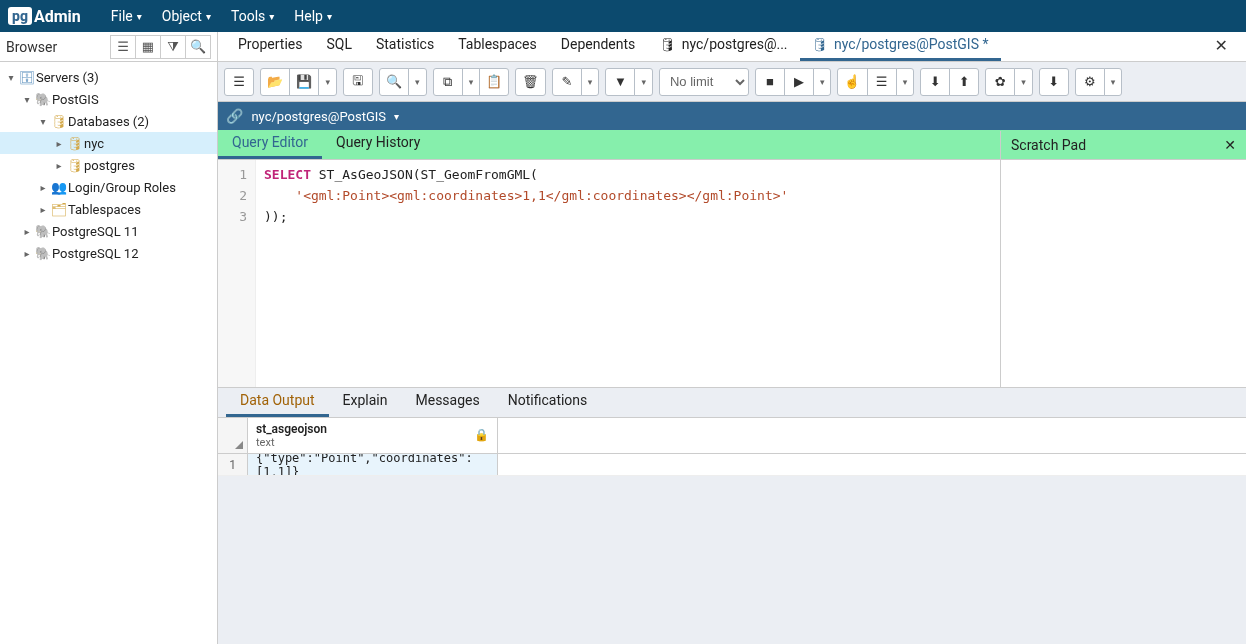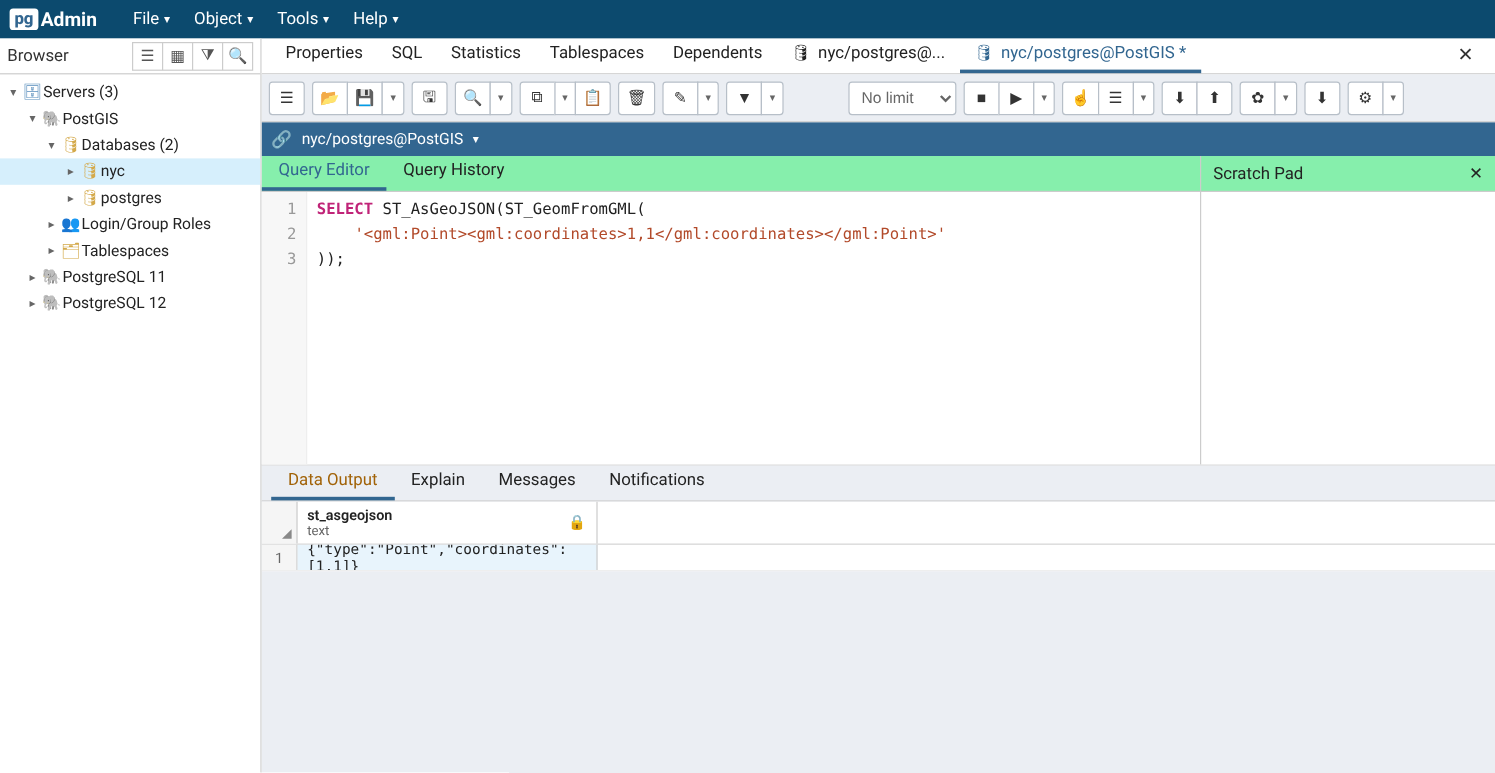--- a/index.html
+++ b/index.html
@@ -43,21 +43,21 @@
 .tab-close { margin-left: auto; padding: 6px 10px; cursor: pointer; font-size: 16px; color: #333; }
 .tab-icon { font-size: 13px; }
 
 
 .toolbar { height: 40px; background: #ebeef3; border-bottom: 1px solid #ccc; display: flex; align-items: center; padding: 0 6px; gap: 6px; }
 .tb-group { display: flex; }
 .tb-btn { height: 28px; min-width: 30px; border: 1px solid #b7bfc8; background: #fff; display: flex; align-items: center; justify-content: center; cursor: pointer; font-size: 13px; color: #333; padding: 0 6px; margin-left: -1px; }
 .tb-btn:first-child { margin-left: 0; border-top-left-radius: 3px; border-bottom-left-radius: 3px; }
 .tb-btn:last-child { border-top-right-radius: 3px; border-bottom-right-radius: 3px; }
 .tb-btn.dd { min-width: 18px; font-size: 9px; color: #666; }
-.tb-select { height: 28px; border: 1px solid #b7bfc8; background: #fff; padding: 0 6px; font-size: 13px; color: #666; border-radius: 3px; min-width: 90px; margin-left: 48px; }
+.tb-select { height: 28px; border: 1px solid #b7bfc8; background: #fff; padding: 0 6px; font-size: 13px; color: #666; border-radius: 3px; min-width: 90px; }
 
 
 .connbar { height: 28px; background: #326690; color: #fff; display: flex; align-items: center; padding: 0 8px; font-size: 13px; gap: 8px; }
 .connbar-icon { font-size: 14px; }
 
 
 .edtabs { height: 30px; border-bottom: 1px solid #ccc; display: flex; align-items: flex-end; background: #86efac; }
 .edtab { padding: 6px 14px; font-size: 14px; color: #222; cursor: pointer; border-bottom: 3px solid transparent; }
 .edtab.active { color: #326690; border-bottom-color: #326690; }
 .scratch-header { margin-left: auto; border-left: 1px solid #ccc; padding: 6px 10px; display: flex; align-items: center; justify-content: space-between; width: 246px; font-size: 14px; }

